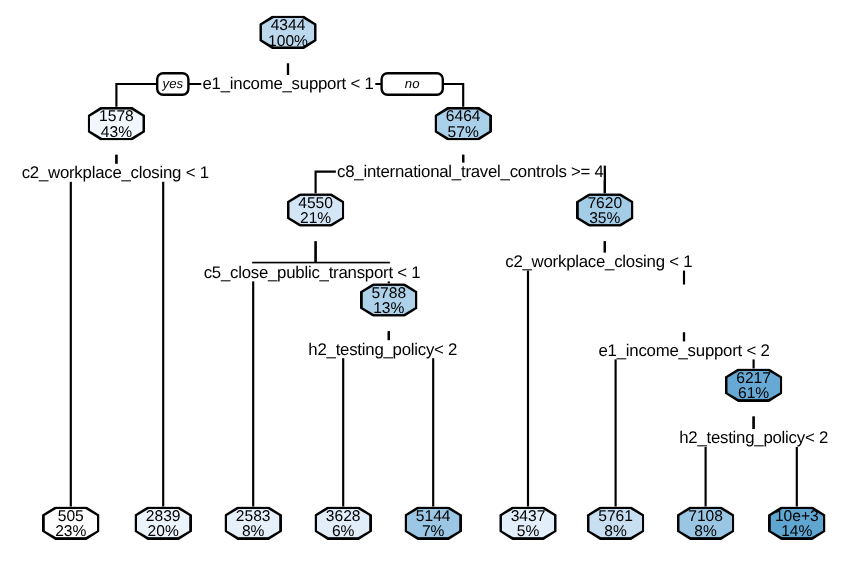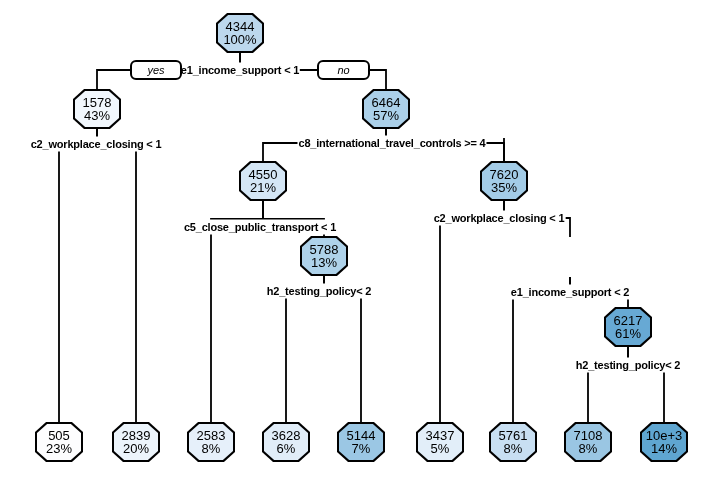--- a/index.html
+++ b/index.html
@@ -4,24 +4,24 @@
 <style>
   html,body{margin:0;padding:0;background:#fff;}
   .canvas{
     position:relative;width:720px;height:478px;background:#fff;overflow:hidden;
     font-family:"Liberation Sans","DejaVu Sans",sans-serif;color:#000;
   }
   svg.branches{position:absolute;left:0;top:0;z-index:1;}
   svg.branches-top{position:absolute;left:0;top:0;z-index:3;}
   .split{
     position:absolute;transform:translate(-50%,-50%);
-    font-weight:bold;font-size:11px;line-height:15px;letter-spacing:-0.2px;
+    font-weight:normal;font-size:14px;line-height:15px;letter-spacing:-0.2px;
     background:#fff;white-space:nowrap;padding:0 1px;z-index:2;
   }
-  .node{position:absolute;width:48px;height:40px;z-index:4;}
+  .node{position:absolute;width:48px;height:28px;z-index:4;}
   .oct{position:absolute;clip-path:polygon(23% 0%,77% 0%,100% 25%,100% 75%,77% 100%,23% 100%,0% 75%,0% 25%);}
   .oct.border{inset:0;background:#000;}
   .oct.fillbox{inset:2px;background:#fff;}
   .ntext{
     position:absolute;inset:0;display:flex;flex-direction:column;
     align-items:center;justify-content:center;font-size:13px;line-height:13.5px;z-index:2;
   }
   .edgebox{
     position:absolute;box-sizing:border-box;height:20px;border:2px solid #000;border-radius:6px;
     background:#fff;display:flex;align-items:center;justify-content:center;
@@ -58,21 +58,21 @@
   <div class="split" style="left:260px;top:227px">c5_close_public_transport &lt; 1</div>
   <div class="split" style="left:499px;top:218px">c2_workplace_closing &lt; 1</div>
   <div class="split" style="left:319px;top:291px">h2_testing_policy&lt; 2</div>
   <div class="split" style="left:570px;top:292px">e1_income_support &lt; 2</div>
   <div class="split" style="left:628px;top:365px">h2_testing_policy&lt; 2</div>
 
   <svg class="branches-top" width="720" height="478" viewBox="0 0 720 478" fill="none" stroke="#000" stroke-width="1.8">
     <path d="M504,138 V161"></path>
   </svg>
 
-  <div class="edgebox" style="left:130px;top:60px;width:52px">
+  <div class="edgebox" style="left:130px;top:60px;width:28px">
     <span>yes</span>
   </div>
   <div class="edgebox" style="left:317px;top:60px;width:53px">
     <span>no</span>
   </div>
 
   <div class="node" style="left:216px;top:13px">
     <div class="oct border"></div>
     <div class="oct fillbox" style="background: rgb(188, 216, 237);"></div>
     <div class="ntext">

